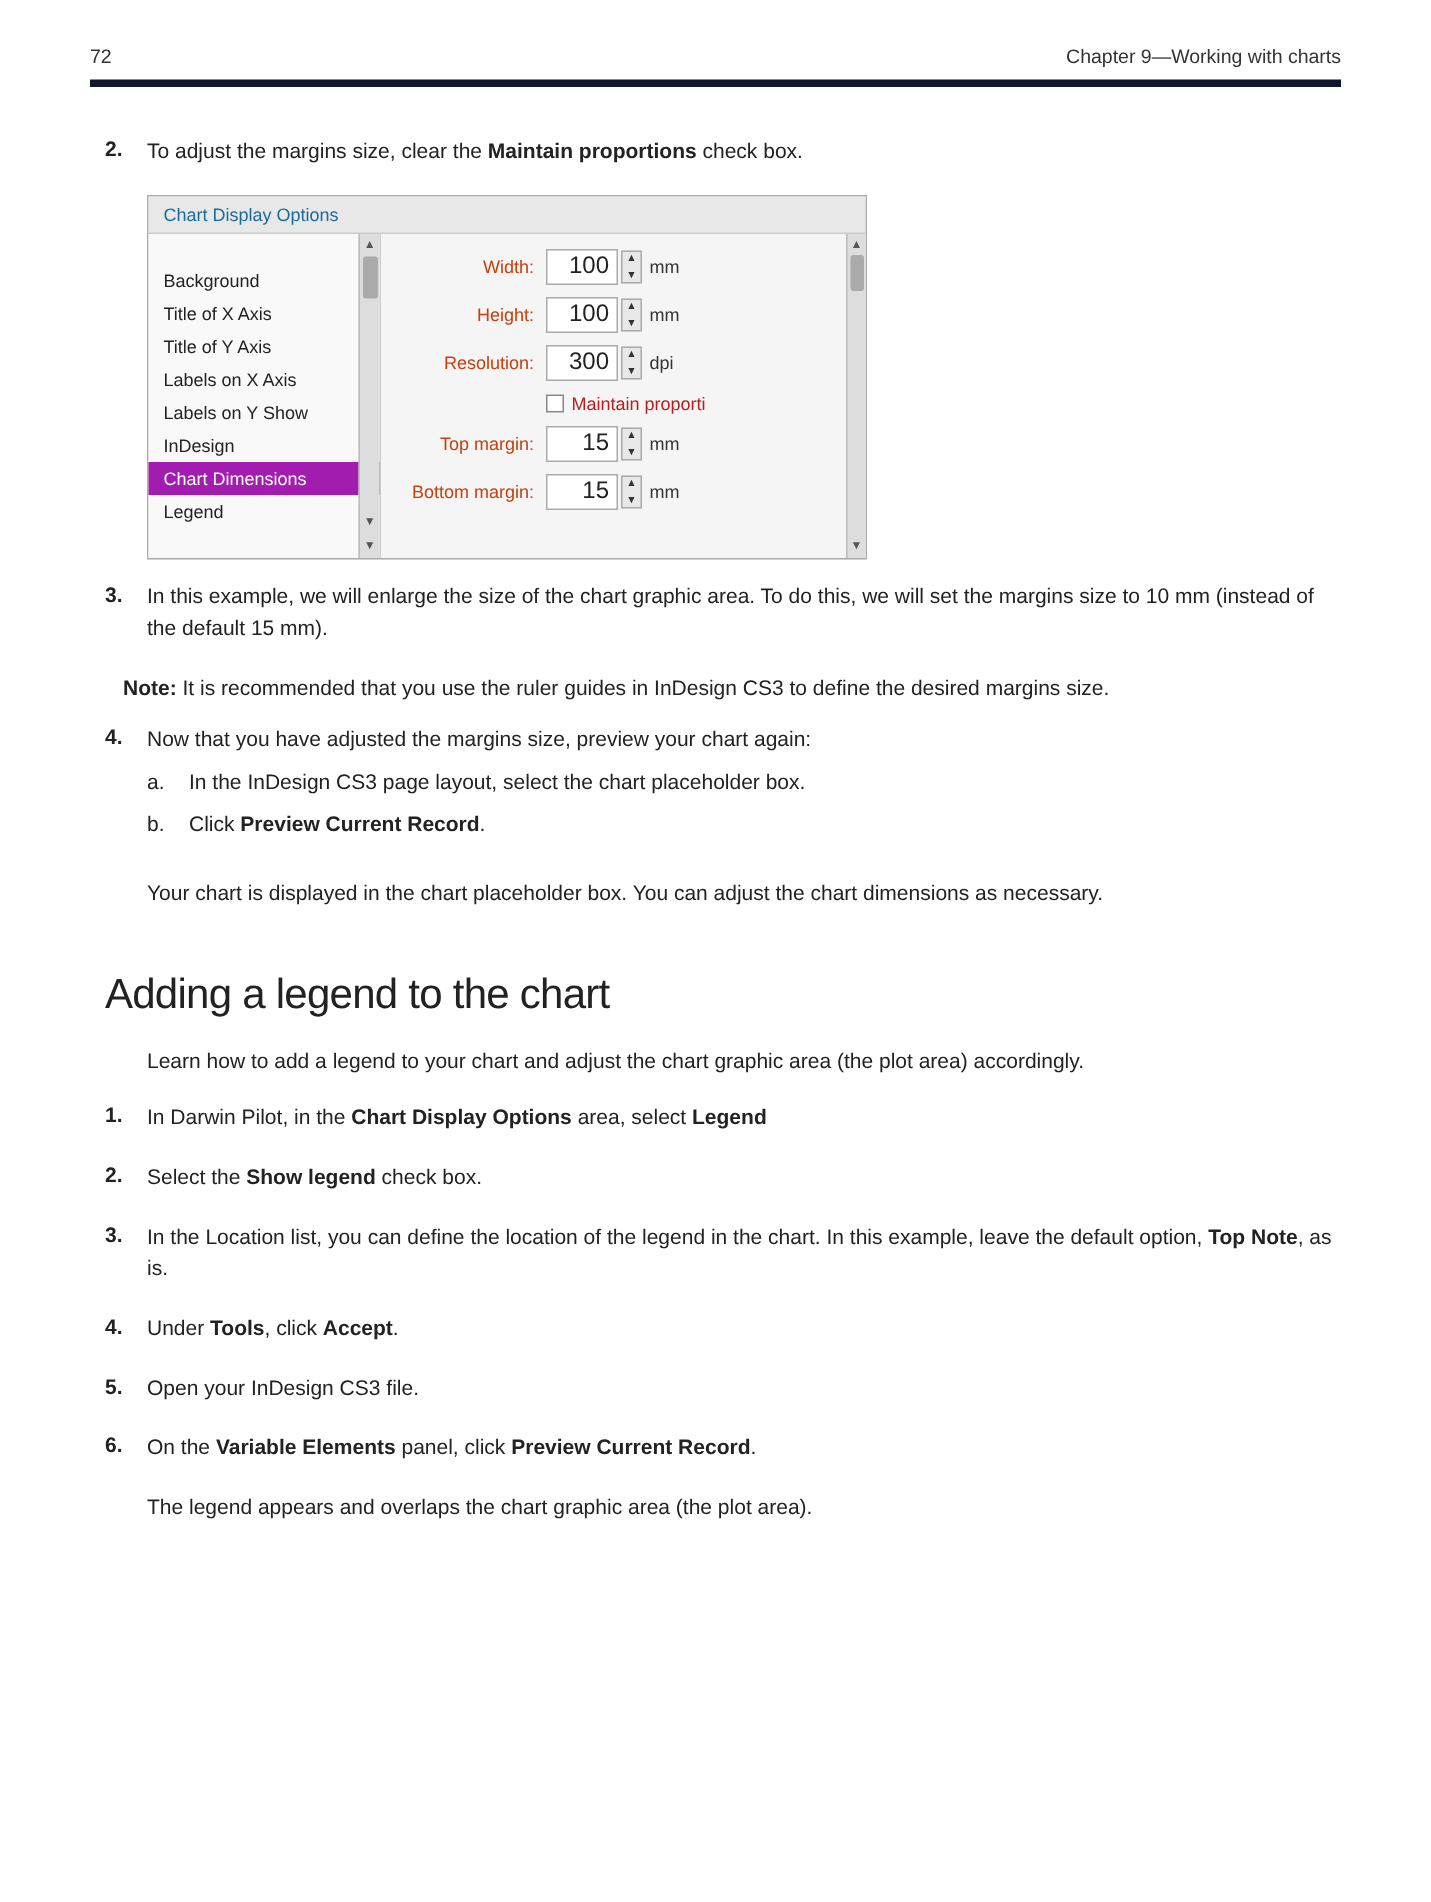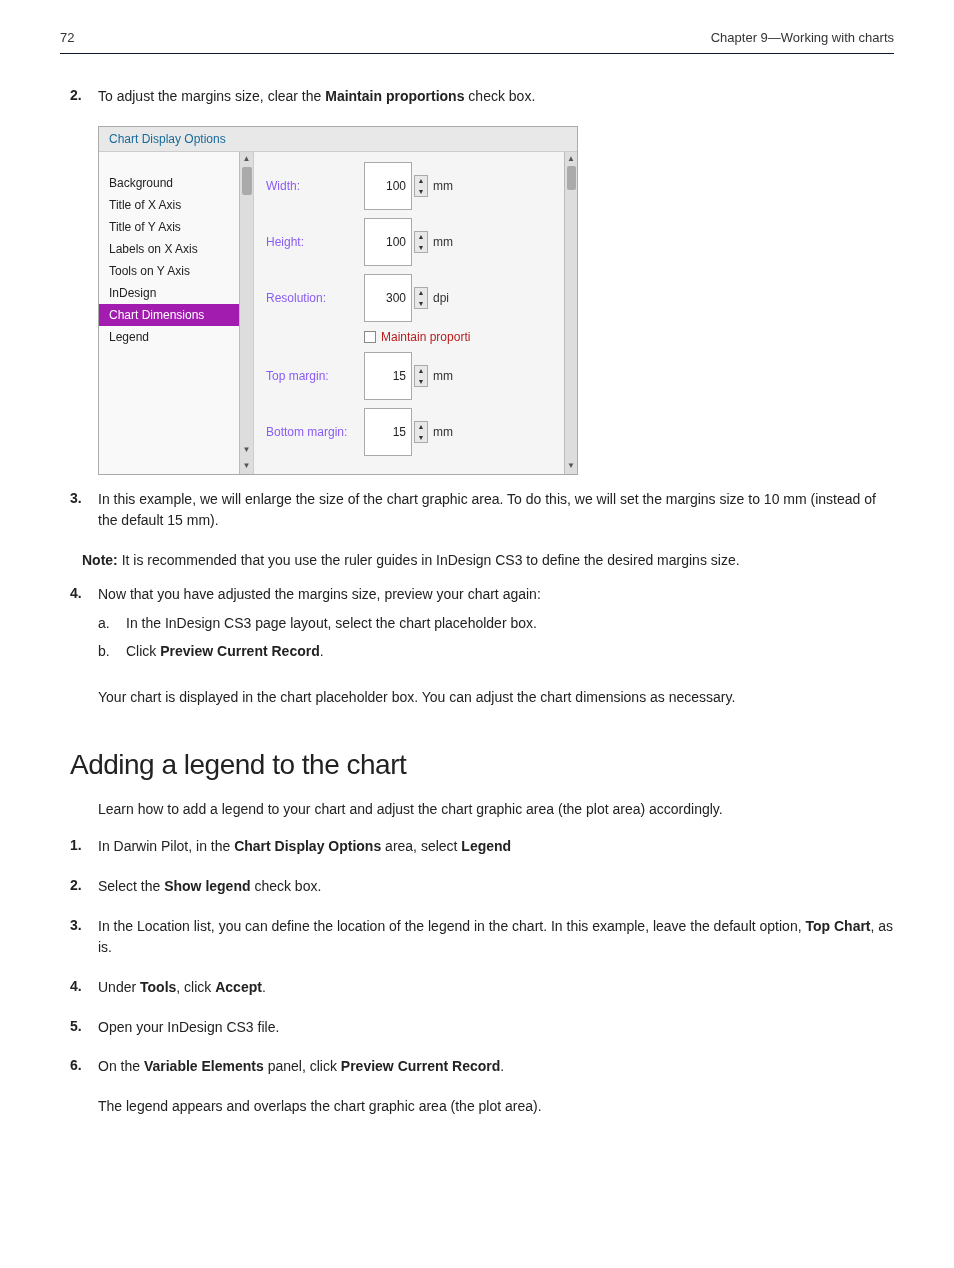--- a/index.html
+++ b/index.html
@@ -20,21 +20,21 @@
       padding: 30px 60px 60px 60px;
       position: relative;
     }
 
     
     .page-header {
       display: flex;
       justify-content: space-between;
       align-items: flex-end;
       padding-bottom: 8px;
-      border-bottom: 1px solid #0f172a;
+      border-bottom: 5px solid #0f172a;
       margin-bottom: 32px;
     }
 
     .page-number {
       font-size: 13px;
       color: #333;
     }
 
     .chapter-title {
       font-size: 13px;
@@ -124,31 +124,32 @@
     }
 
     .form-row {
       display: flex;
       align-items: center;
       margin-bottom: 8px;
     }
 
     .form-label {
       font-size: 12px;
-      color: #8b5cf6;
+      color: #c2410c;
+      text-align: right;
       min-width: 90px;
       margin-right: 8px;
     }
 
     .form-value {
-      font-size: 12px;
+      font-size: 16px;
       color: #222;
       background: #fff;
       border: 1px solid #aaa;
-      padding: 16px 5px;
+      padding: 2px 5px;
       width: 48px;
       text-align: right;
     }
 
     .spinner {
       display: inline-flex;
       flex-direction: column;
       margin-left: 2px;
       border: 1px solid #aaa;
       background: #e8e8e8;
@@ -278,21 +279,21 @@
       <div class="dialog-title-bar">
         <span>Chart Display Options</span>
       </div>
       <div class="dialog-body">
 
         <div class="dialog-list" style="position:relative;">
           <div class="dialog-list-item">Background</div>
           <div class="dialog-list-item">Title of X Axis</div>
           <div class="dialog-list-item">Title of Y Axis</div>
           <div class="dialog-list-item">Labels on X Axis</div>
-          <div class="dialog-list-item">Tools on Y Axis</div>
+          <div class="dialog-list-item">Labels on Y Show</div>
           <div class="dialog-list-item">InDesign</div>
           <div class="dialog-list-item selected">Chart Dimensions</div>
           <div class="dialog-list-item">Legend</div>
 
           <div style="position:absolute;right:0;top:0;width:14px;height:100%;background:#ddd;border-left:1px solid #bbb;display:flex;flex-direction:column;align-items:center;">
             <div style="font-size:8px;color:#555;padding-top:2px;">▲</div>
             <div style="width:10px;height:28px;background:#aaa;border-radius:2px;margin-top:4px;"></div>
             <div style="font-size:8px;color:#555;position:absolute;bottom:20px;">▼</div>
             <div style="font-size:8px;color:#555;position:absolute;bottom:4px;">▼</div>
           </div>
@@ -411,21 +412,21 @@
       <div class="step-item">
         <span class="step-number">2.</span>
         <span class="step-text">
           <span>Select the </span><strong>Show legend</strong><span> check box.</span>
         </span>
       </div>
 
       <div class="step-item">
         <span class="step-number">3.</span>
         <span class="step-text">
-          <span>In the Location list, you can define the location of the legend in the chart. In this example, leave the default option, </span><strong>Top Chart</strong><span>, as is.</span>
+          <span>In the Location list, you can define the location of the legend in the chart. In this example, leave the default option, </span><strong>Top Note</strong><span>, as is.</span>
         </span>
       </div>
 
       <div class="step-item">
         <span class="step-number">4.</span>
         <span class="step-text">
           <span>Under </span><strong>Tools</strong><span>, click </span><strong>Accept</strong><span>.</span>
         </span>
       </div>
 

